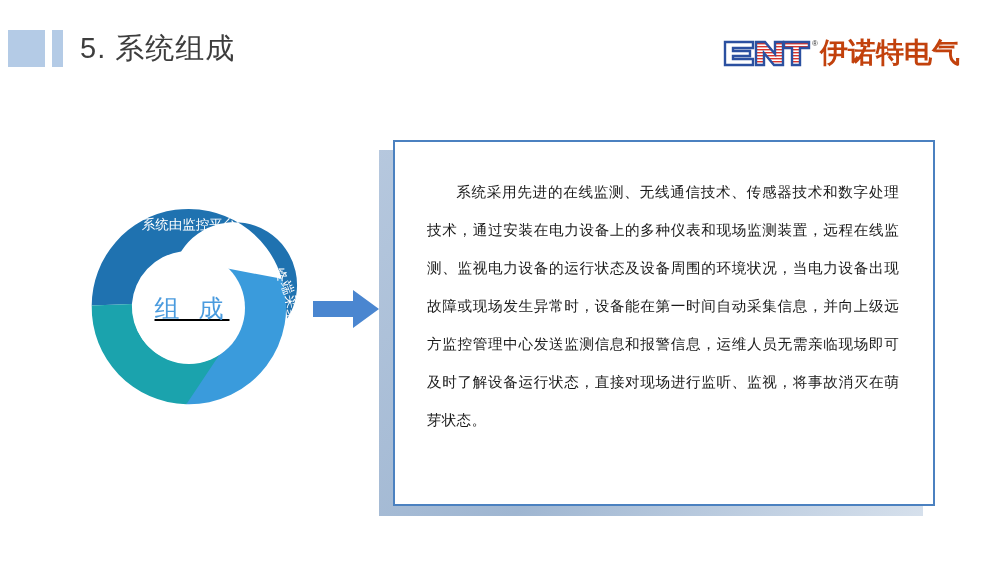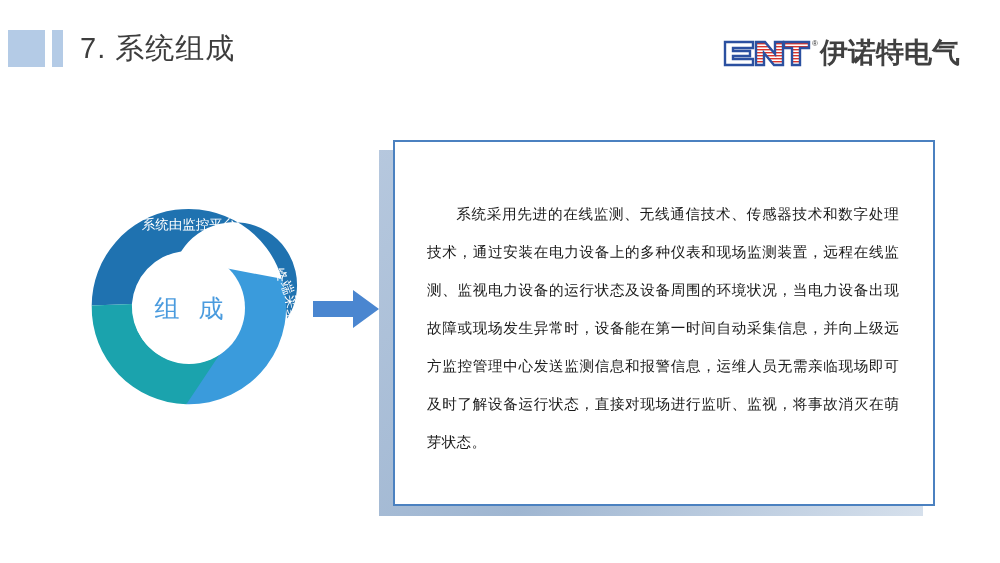--- a/index.html
+++ b/index.html
@@ -78,21 +78,21 @@
     font-size: 8px;
     color: #333;
     vertical-align: top;
     position: relative;
     top: -10px;
     left: -2px;
   }
   .logo-cn {
     font-size: 28px;
     font-weight: bold;
-    color: #404040;
+    color: #c2410c;
     letter-spacing: 0px;
     line-height: 30px;
     white-space: nowrap;
   }
 
   
   .donut-wrap {
     position: absolute;
     left: 53px;
     top: 172px;
@@ -106,20 +106,21 @@
   .donut-center-label {
     position: absolute;
     left: 0;
     top: 0;
     width: 272px;
     height: 272px;
     display: flex;
     align-items: center;
     justify-content: center;
     pointer-events: none;
+    text-decoration: underline;
   }
   .donut-center-label span {
     font-size: 25px;
     color: #4a9bde;
     letter-spacing: 6px;
     font-weight: 500;
     text-indent: 6px;
   }
   .seg-label {
     font-size: 13.5px;
@@ -150,21 +151,21 @@
     position: absolute;
     left: 393px;
     top: 140px;
     width: 542px;
     height: 366px;
     background: #ffffff;
     border: 2px solid #4b81c0;
     box-sizing: border-box;
   }
   .panel-body {
-    padding: 38px 34px 0 32px;
+    padding: 16px 34px 0 32px;
   }
   .panel-text {
     font-size: 14.6px;
     line-height: 38px;
     color: #1a1a1a;
     text-align: justify;
     text-justify: inter-ideograph;
     text-indent: 2em;
     letter-spacing: 0.2px;
     font-family: "Liberation Sans", "DejaVu Sans", sans-serif;
@@ -173,21 +174,21 @@
 </head>
 <body>
 
 <div class="slide">
 
   <div class="header">
 
     <div class="accent-block-big"></div>
     <div class="accent-block-small"></div>
 
-    <div class="slide-title">7. 系统组成</div>
+    <div class="slide-title">5. 系统组成</div>
 
     <div class="logo">
       <div class="logo-mark">
         <svg width="88" height="27" viewBox="0 0 88 27" xmlns="http://www.w3.org/2000/svg">
           <defs>
             <pattern id="redStripes" width="3" height="3" patternUnits="userSpaceOnUse">
               <rect width="3" height="3" fill="#ffffff"></rect>
               <rect width="3" height="1.4" fill="#d9342b"></rect>
             </pattern>
           </defs>

